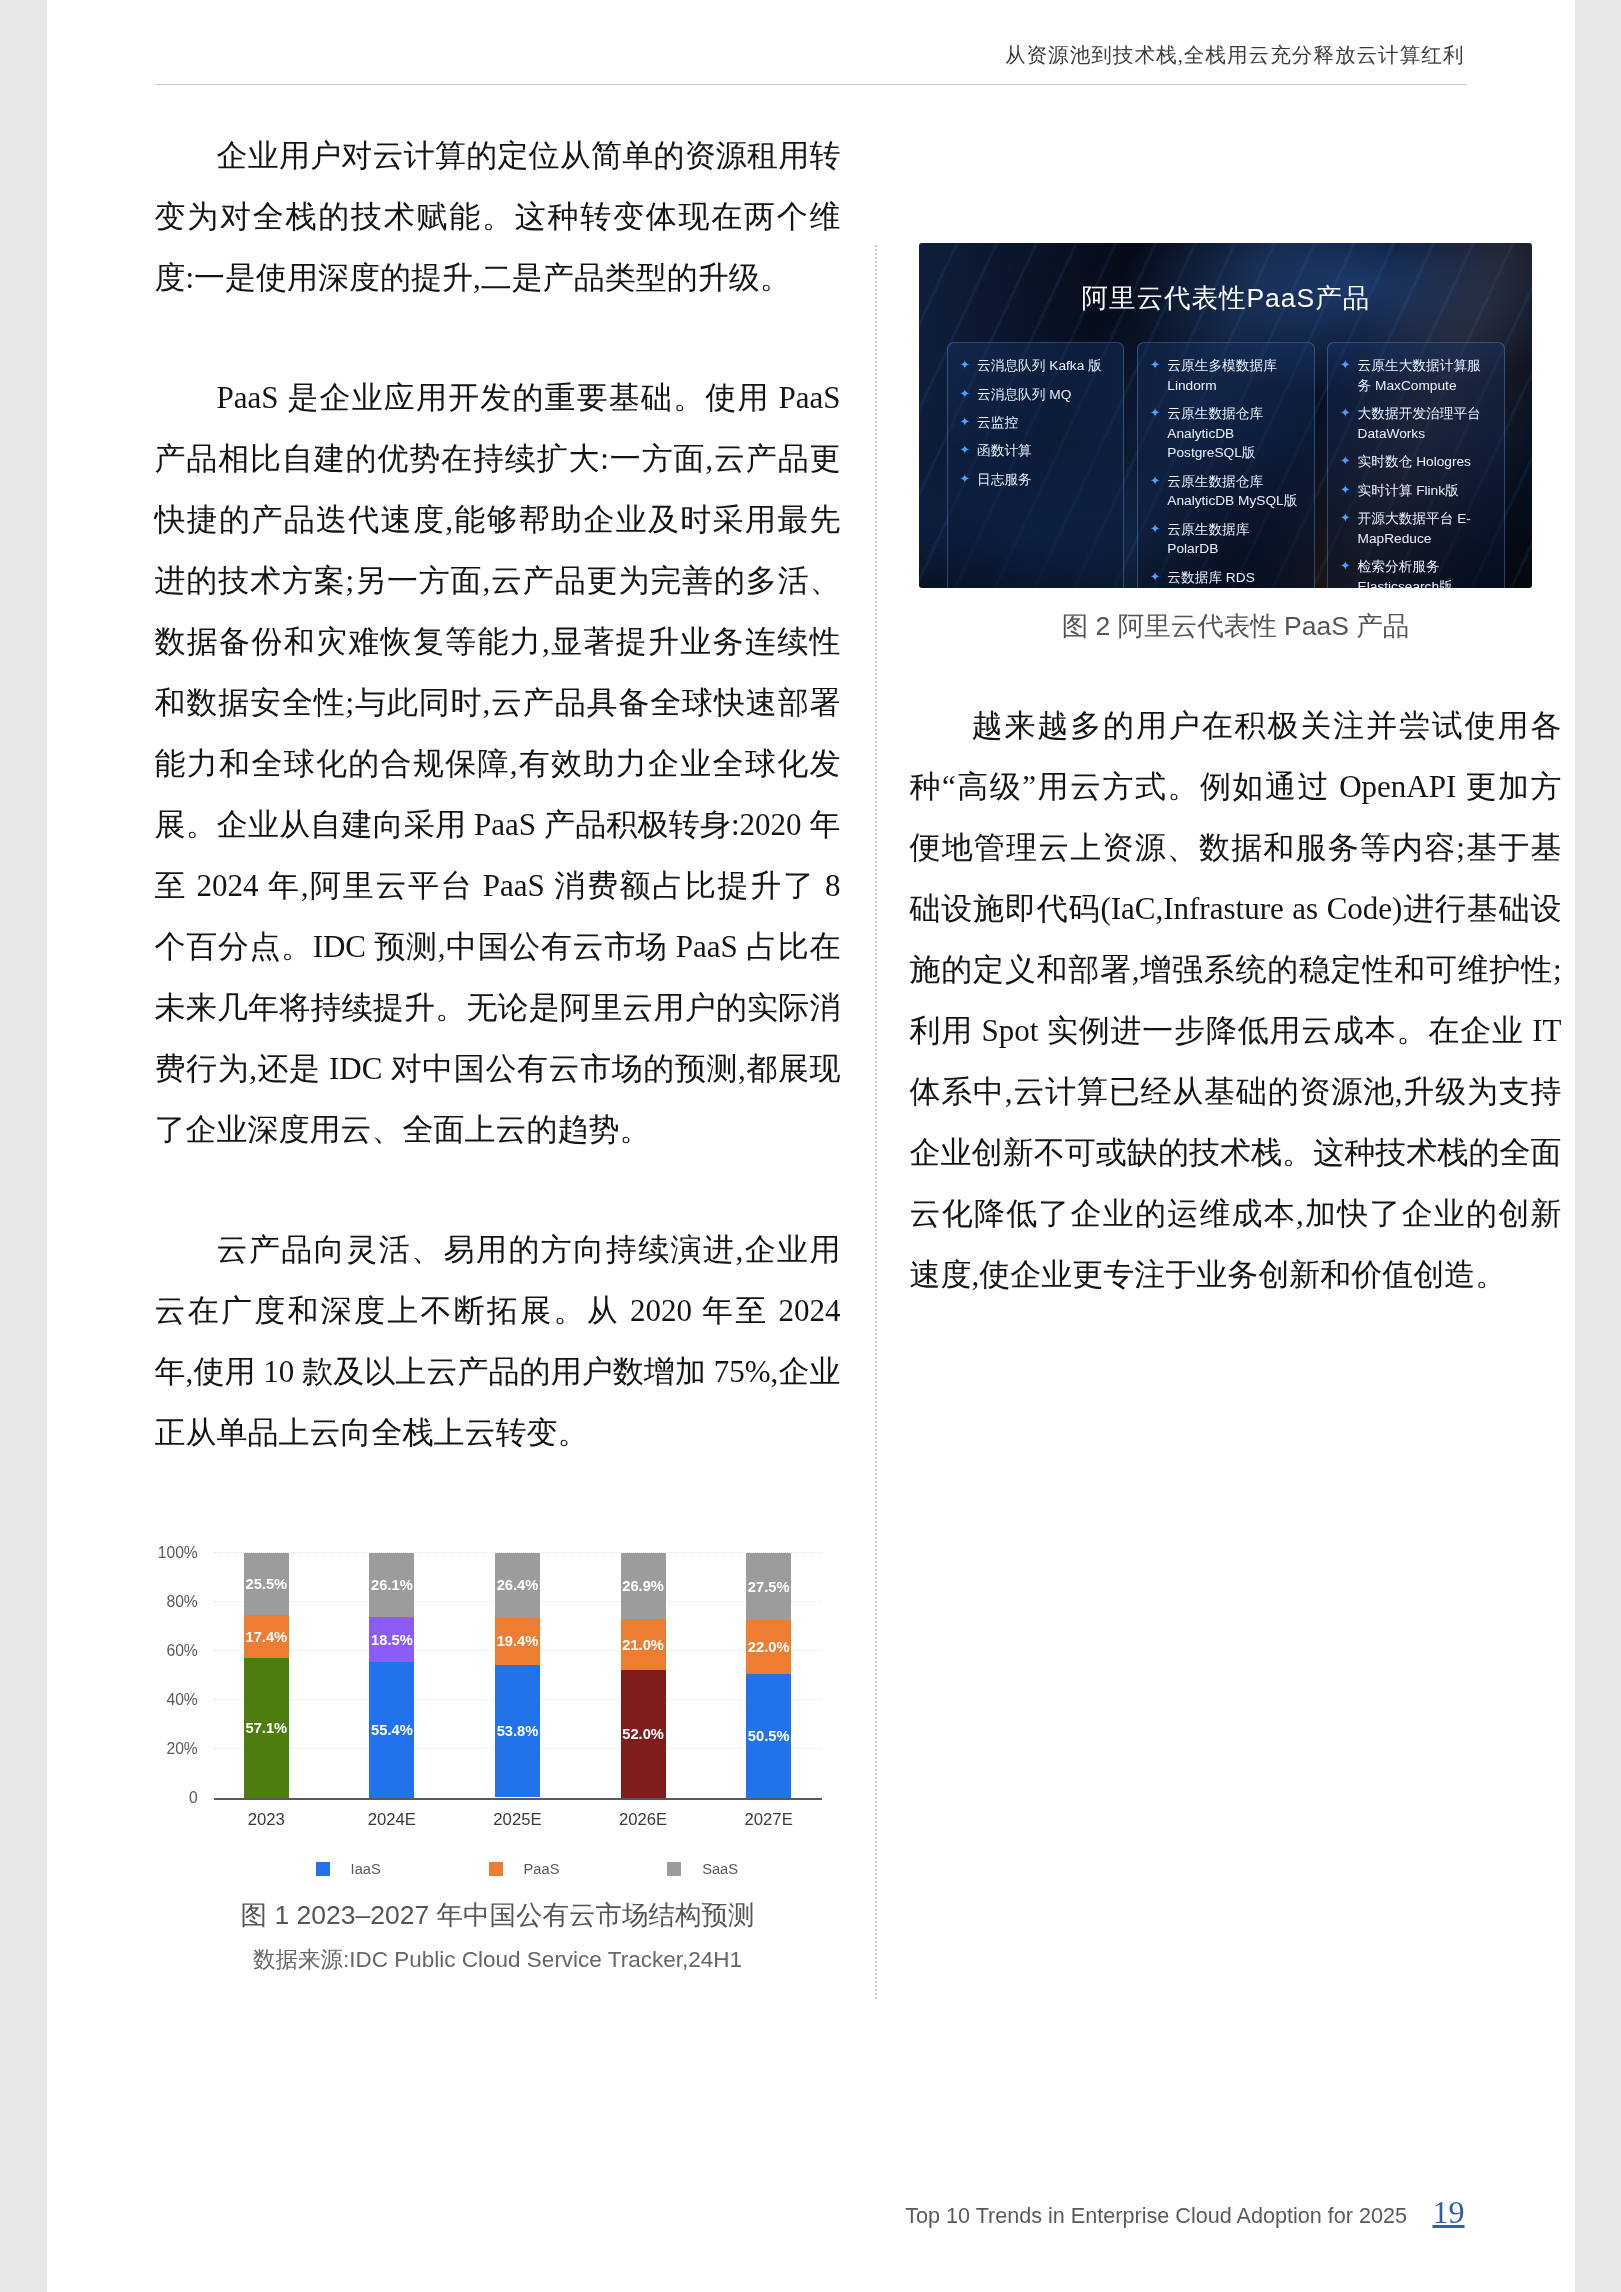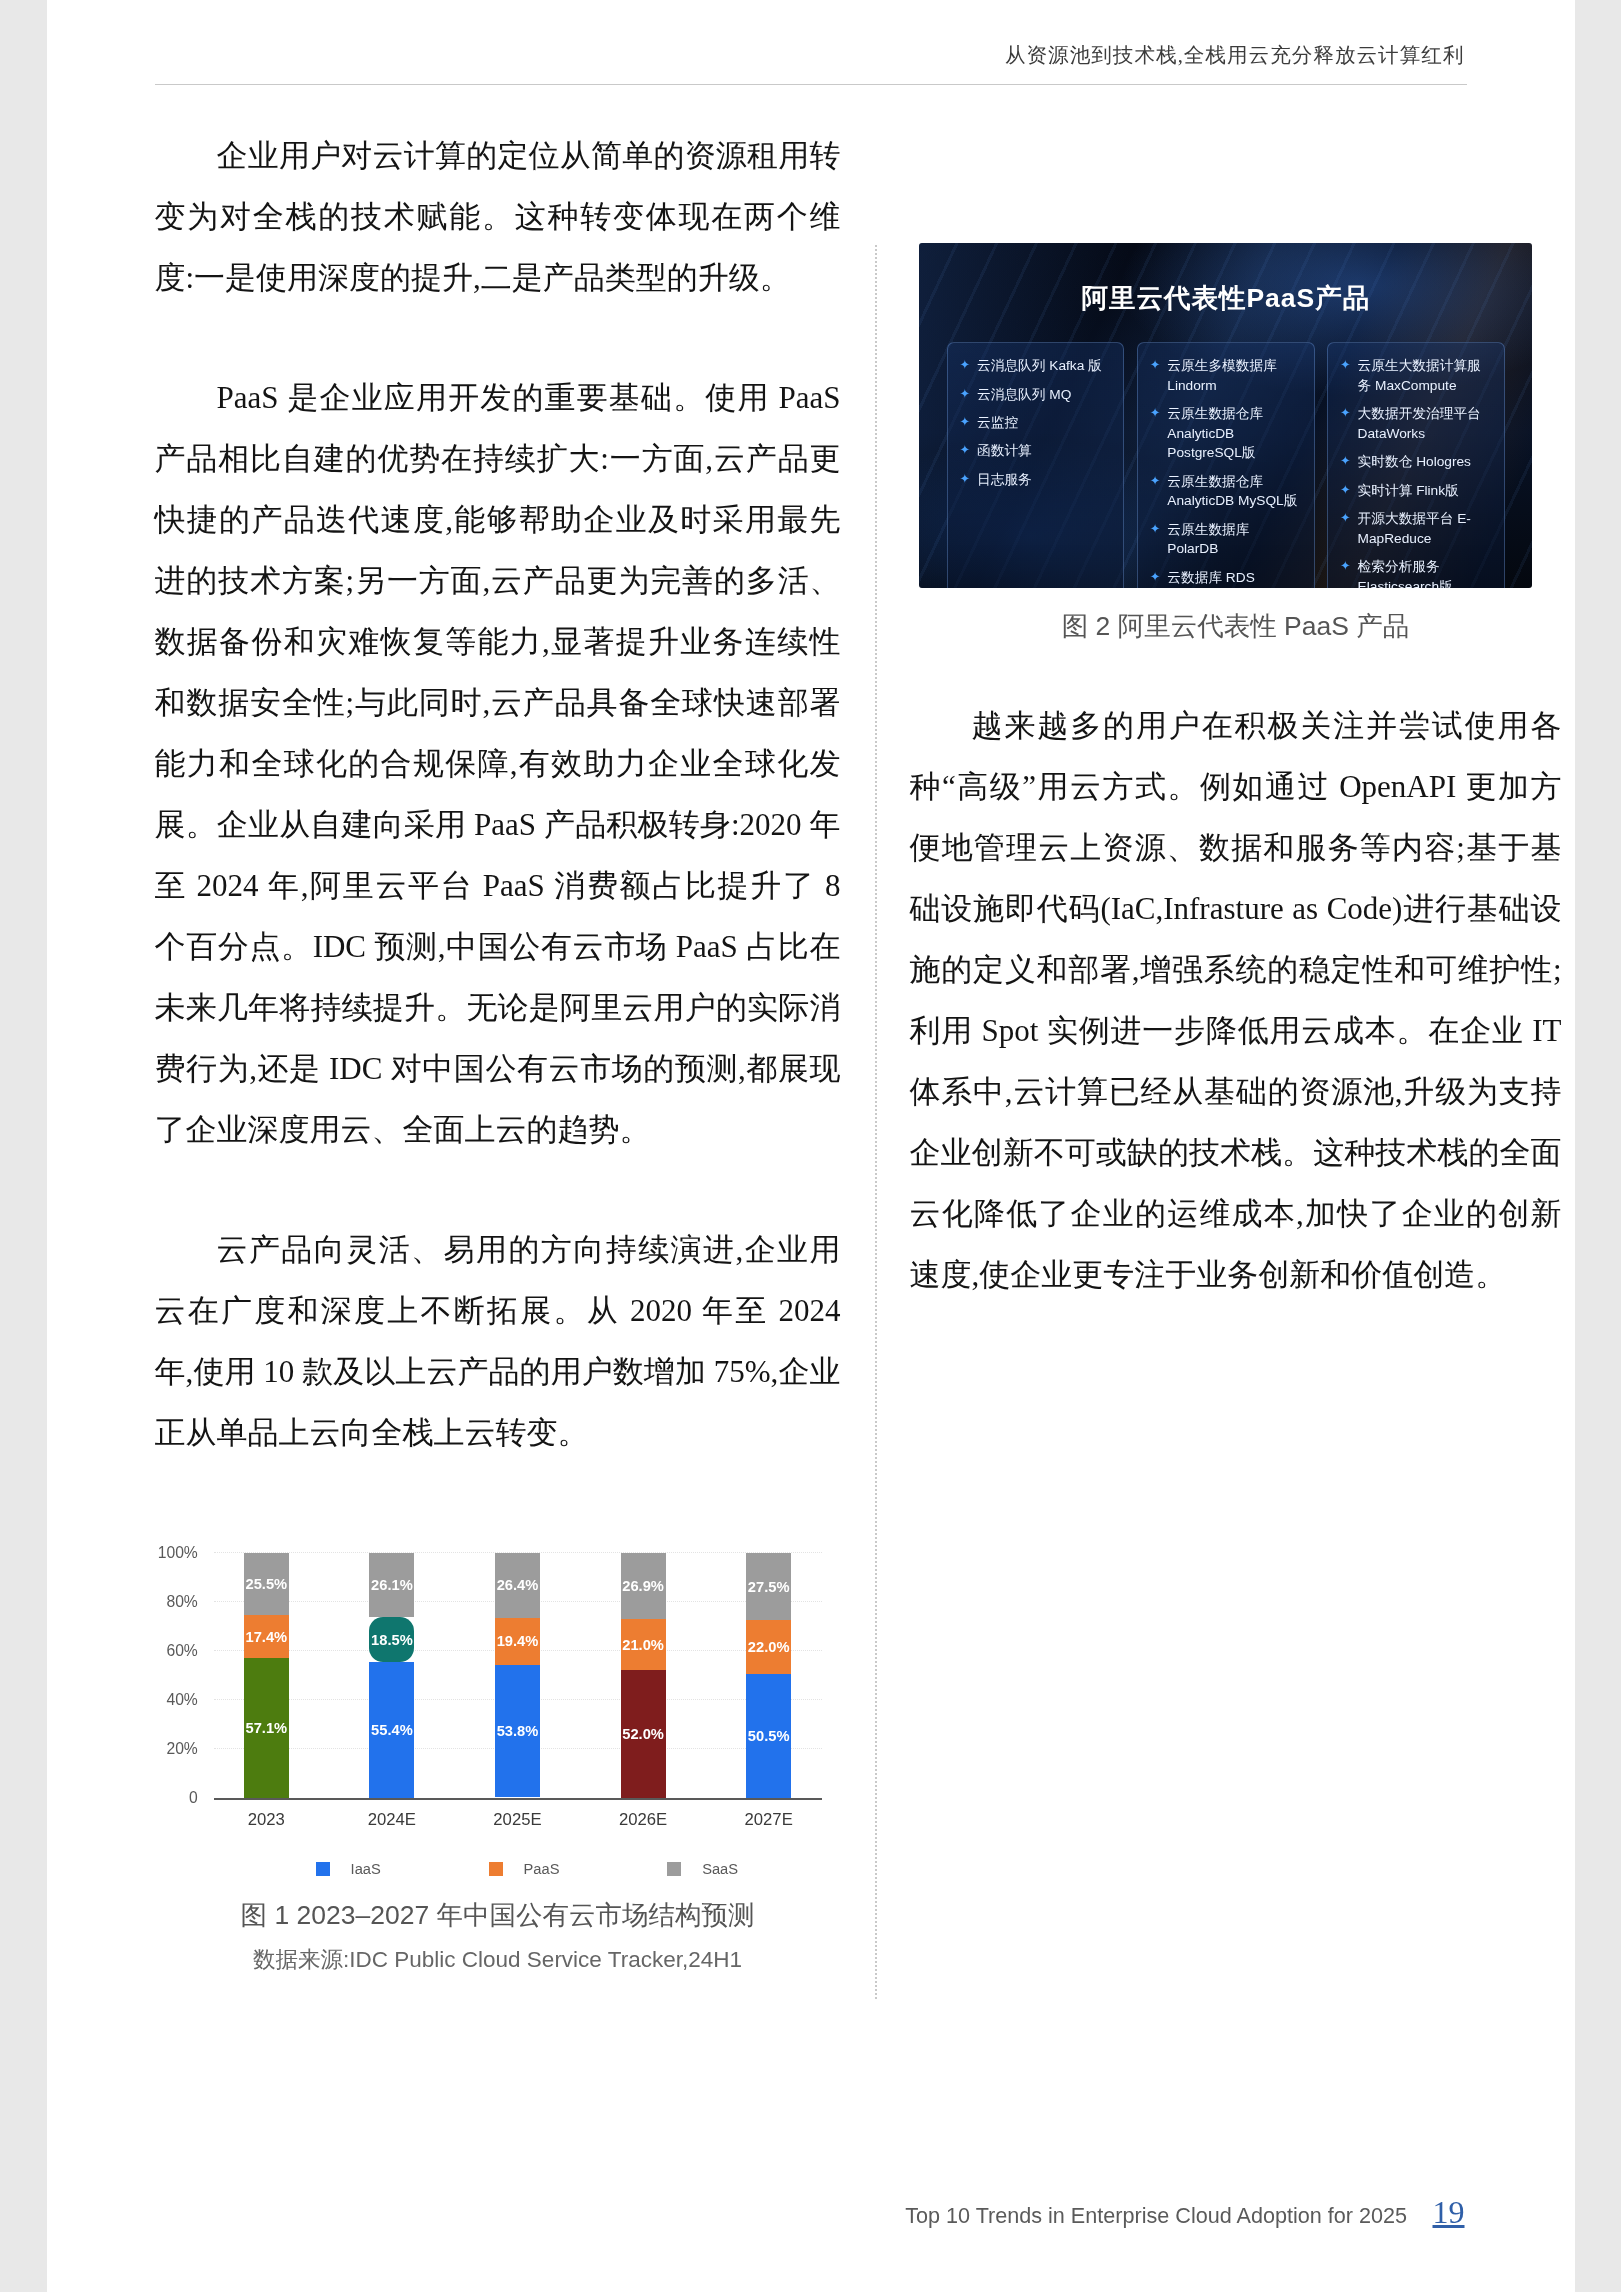--- a/index.html
+++ b/index.html
@@ -29,21 +29,21 @@
     border-radius:2.9px;overflow:hidden;
     background:
       radial-gradient(ellipse 60% 50% at 72% 12%, rgba(60,120,220,0.40), transparent 65%),
       radial-gradient(ellipse 45% 40% at 18% 85%, rgba(30,90,190,0.30), transparent 70%),
       repeating-linear-gradient(115deg, transparent 0 33px, rgba(110,170,255,0.07) 33px 36px),
       linear-gradient(115deg, rgba(70,140,255,0.16) 0%, transparent 28%, rgba(90,160,255,0.10) 46%, transparent 62%, rgba(200,130,60,0.14) 76%, transparent 92%),
       linear-gradient(180deg,#050a16 0%,#081226 55%,#04080f 100%);
     font-family:"Liberation Sans","DejaVu Sans",sans-serif;
   }
   .paas-title{
-    margin-top:37px;text-align:center;color:#ffffff;font-size:26.5px;font-weight:bold;letter-spacing:1px;
+    margin-top:37px;text-align:center;color:#ffffff;font-size:26.5px;font-weight:normal;letter-spacing:1px;
   }
   .paas-cols{display:flex;gap:12.7px;padding:0 27.4px;margin-top:25.5px;}
   .paas-box{
     flex:1;min-height:214px;border:1px solid rgba(120,165,235,0.35);border-radius:6.9px;
     background:linear-gradient(180deg,rgba(25,55,110,0.38),rgba(8,18,40,0.55));
     padding:13.7px 11.8px;box-sizing:border-box;
   }
   .paas-item{display:flex;margin-bottom:8.8px;}
   .paas-bullet{color:#4aa3ff;font-size:12.7px;margin-right:6.9px;line-height:19.6px;flex:0 0 auto;}
   .paas-item-text{color:#e9f1ff;font-size:13.7px;line-height:19.6px;}
@@ -141,21 +141,21 @@
                     <span class="seg-label">57.1%</span>
                   </div>
                 </div>
                 <div class="xtick">2023</div>
               </div>
               <div class="bar-group">
                 <div class="bar">
                   <div class="seg" style="height: 26.1%; background: rgb(156, 156, 156);">
                     <span class="seg-label">26.1%</span>
                   </div>
-                  <div class="seg" style="height: 18.5%; background: #0f766e; border-radius: 14px;">
+                  <div class="seg" style="height: 18.5%; background: #8b5cf6;">
                     <span class="seg-label">18.5%</span>
                   </div>
                   <div class="seg" style="height: 55.4%; background: rgb(34, 114, 236);">
                     <span class="seg-label">55.4%</span>
                   </div>
                 </div>
                 <div class="xtick">2024E</div>
               </div>
               <div class="bar-group">
                 <div class="bar">

